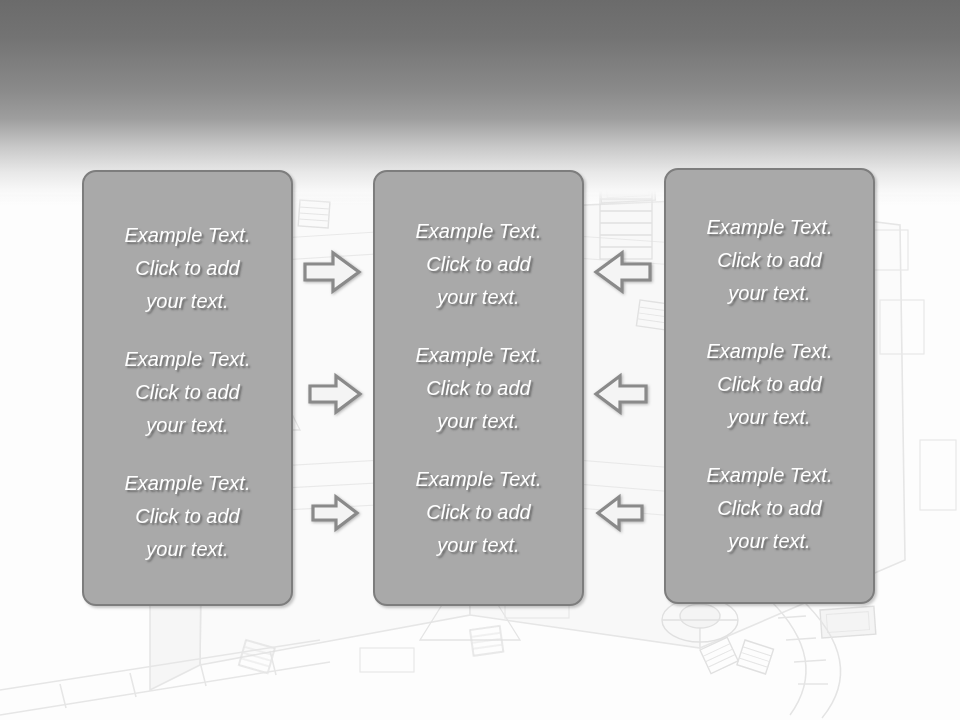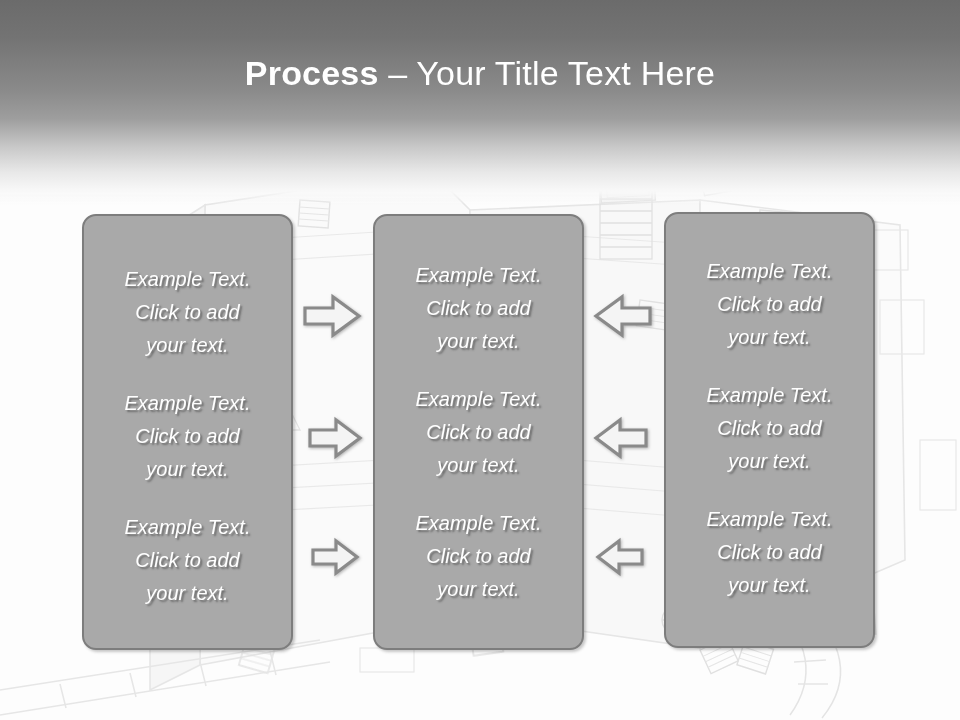--- a/index.html
+++ b/index.html
@@ -59,21 +59,20 @@
     white-space: nowrap;
   }
   .slide-title .t-bold { font-weight: bold; }
   .slide-title .t-norm { font-weight: normal; }
 
   
   .diagram {
     position: absolute;
     inset: 0;
     z-index: 3;
-    margin-top: 44px;
   }
 
   .panel {
     position: absolute;
     box-sizing: border-box;
     background: #a9a9a9;
     border: 2px solid #7d7d7d;
     border-radius: 14px;
     box-shadow: 2px 2px 3px rgba(0,0,0,0.22);
   }
@@ -255,21 +254,20 @@
         <rect x="860" y="230" width="48" height="40"></rect>
         <rect x="880" y="300" width="44" height="54"></rect>
         <rect x="140" y="560" width="40" height="30"></rect>
         <rect x="920" y="440" width="36" height="70"></rect>
       </g>
     </svg>
   </div>
 
   <div class="header-gradient"></div>
 
-  <div class="slide-title"><span class="t-bold">Process</span><span class="t-norm"> – Your Title Text Here</span></div>
 
   <div class="diagram">
 
     <div class="panel col1">
       <div class="panel-inner">
         <div class="block-text">Example Text.
 Click  to add
 your text.</div>
         <div class="block-text">Example Text.
 Click  to add

